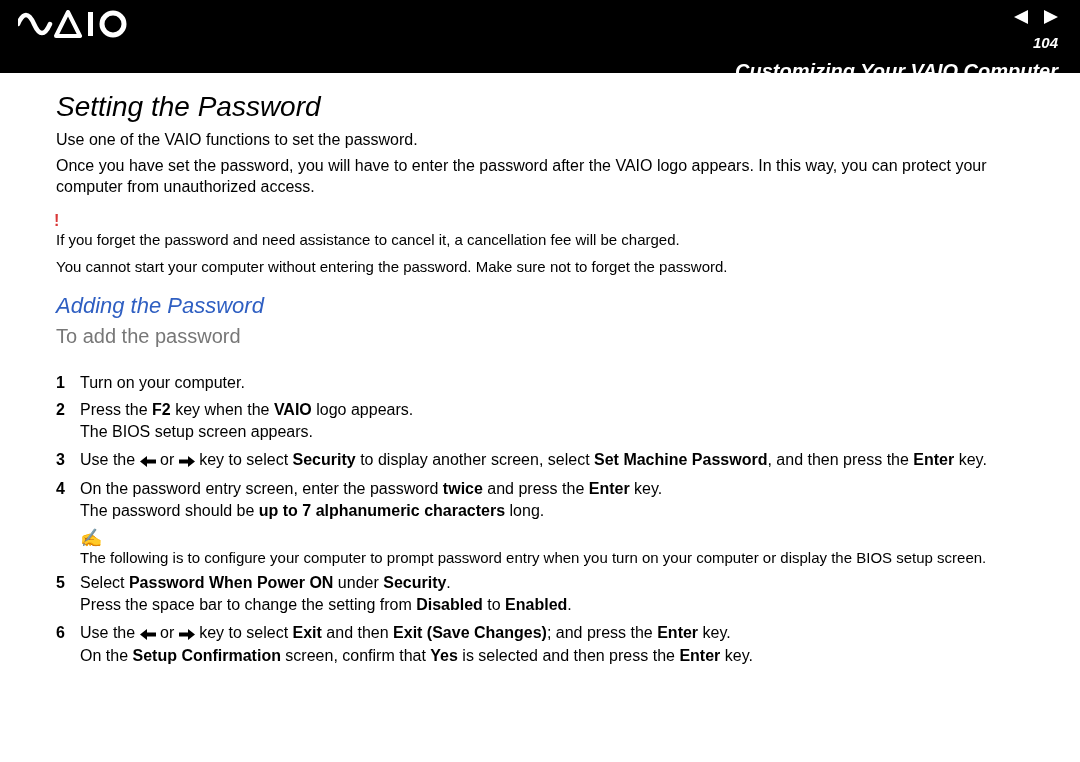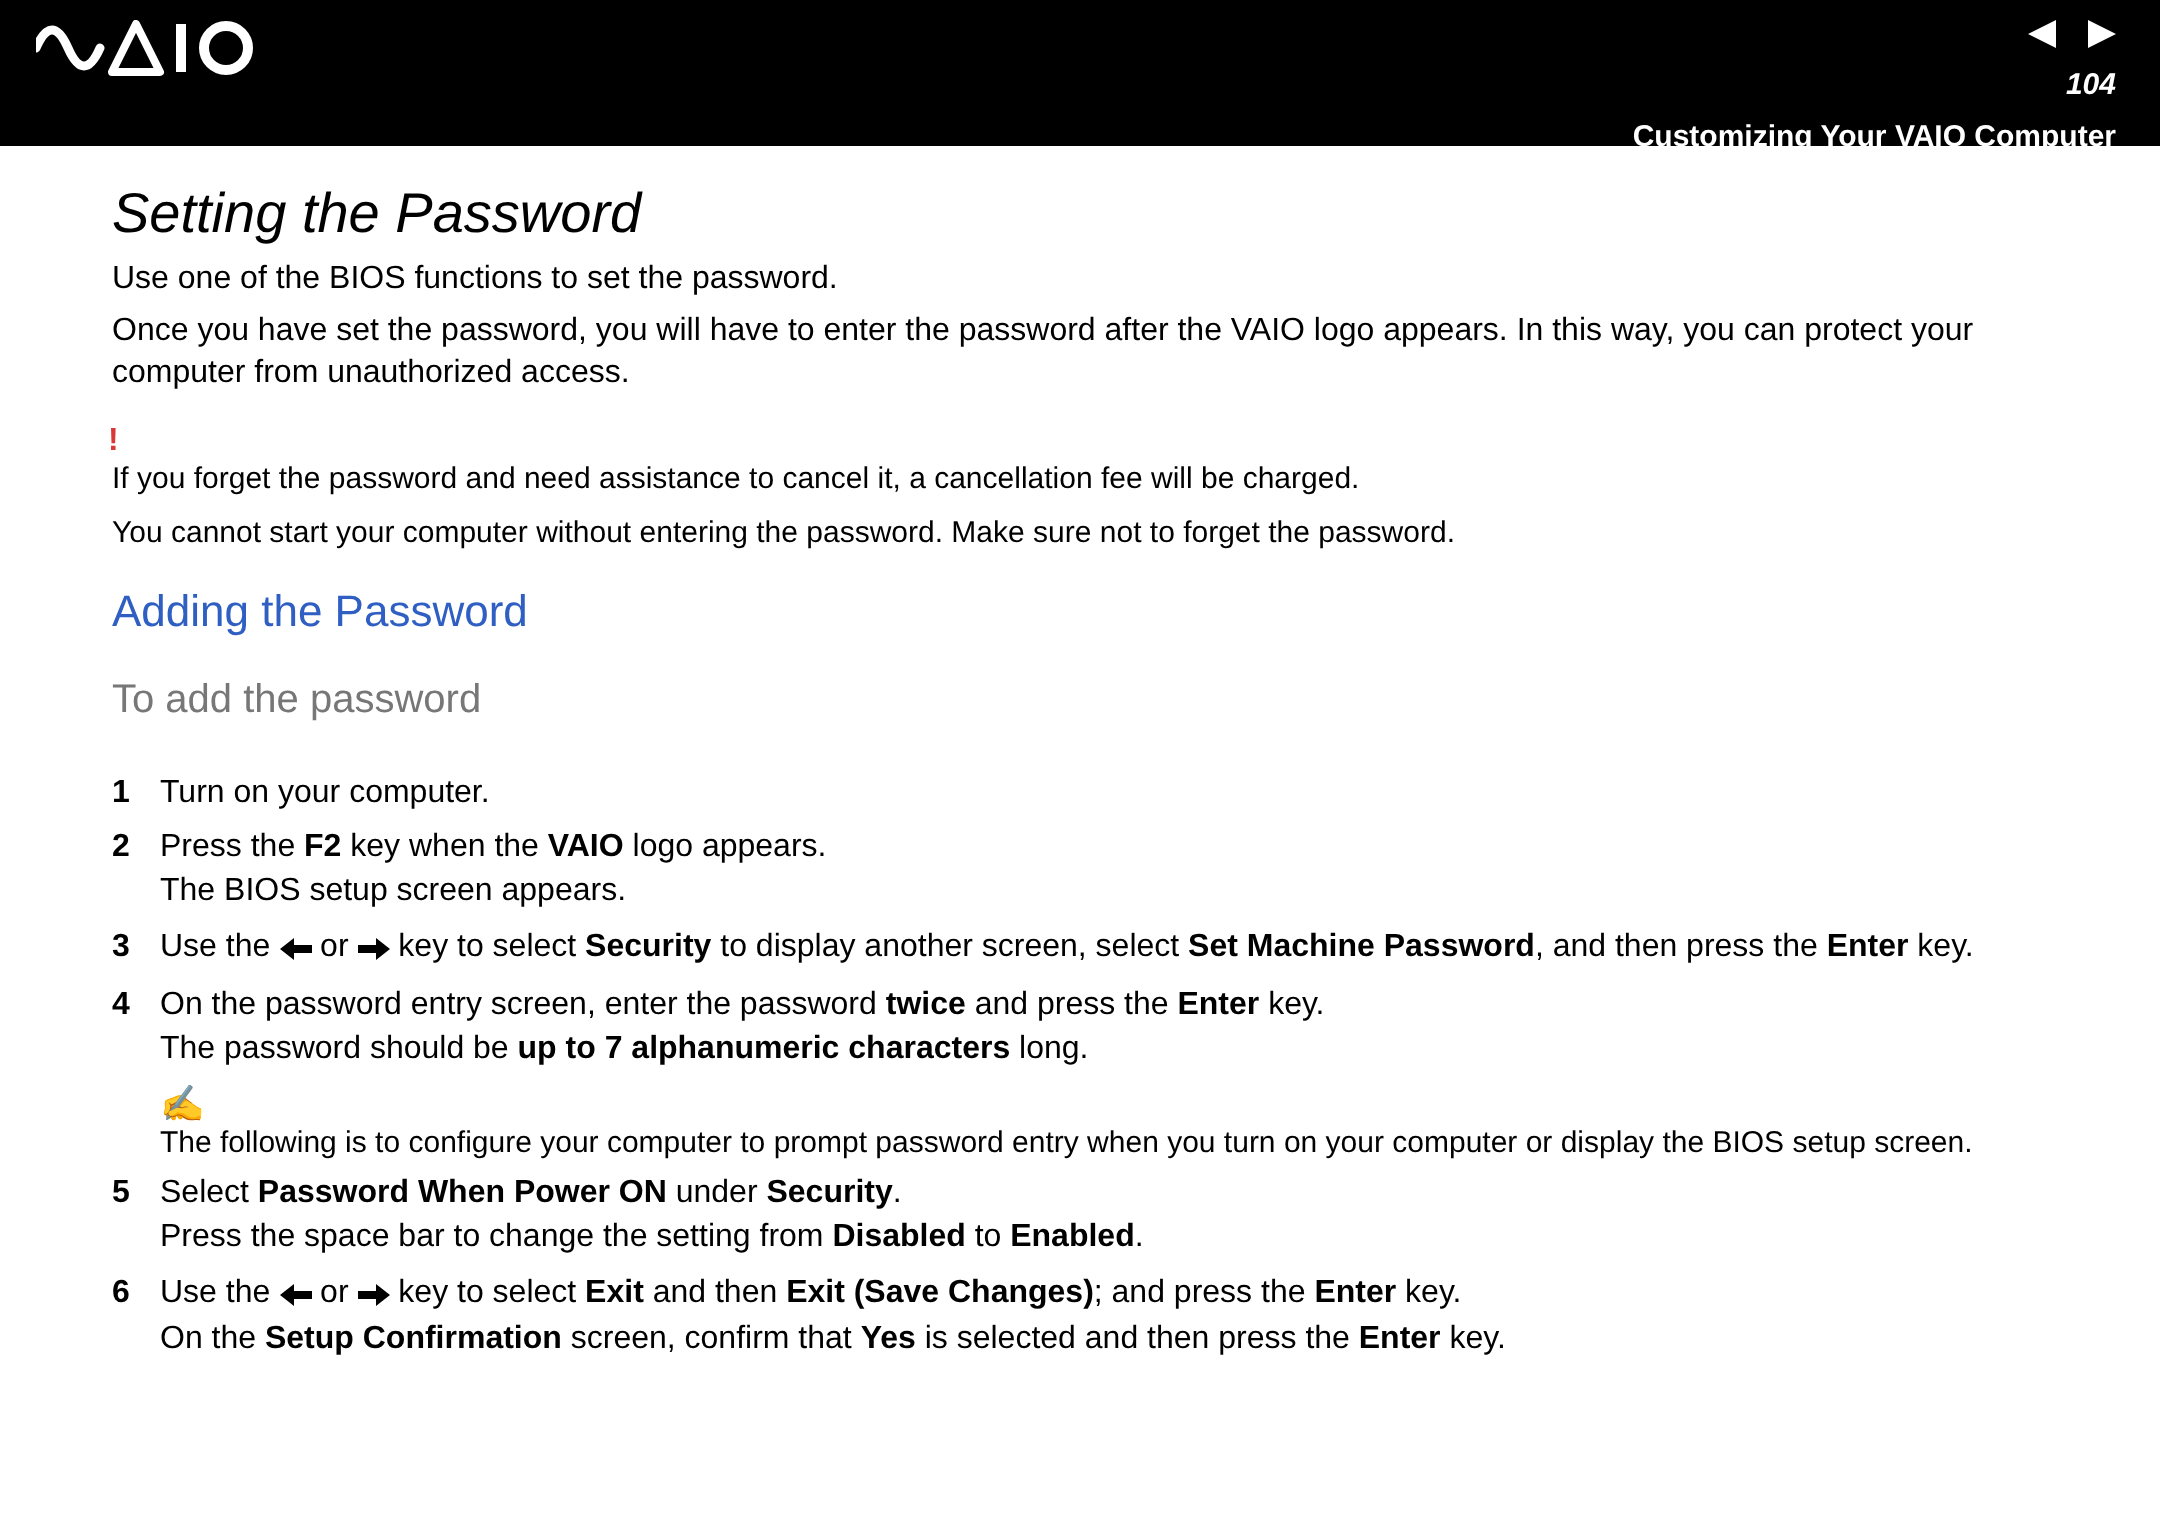--- a/index.html
+++ b/index.html
@@ -39,21 +39,22 @@
     right: 22px;
     top: 34px;
     font-size: 15px;
     font-style: italic;
     font-weight: bold;
   }
   .section-title {
     position: absolute;
     right: 22px;
     top: 60px;
-    font-size: 15px;
+    font-size: 20px;
+    font-style: italic;
     font-weight: bold;
   }
   .content {
     padding: 18px 34px 0 56px;
   }
   h1.main-heading {
     font-size: 28px;
     font-style: italic;
     font-weight: normal;
     margin-bottom: 6px;
@@ -77,23 +78,24 @@
   .warning-text {
     font-family: "Arial Narrow", Arial, sans-serif;
     font-stretch: condensed;
     font-size: 15px;
     line-height: 1.3;
     margin-bottom: 8px;
   }
   h2.sub-heading {
     color: #2f5fc2;
     font-size: 22px;
+    font-style: italic;
     font-weight: normal;
     margin-top: 16px;
-    margin-bottom: 20px;
+    margin-bottom: 6px;
   }
   h3.step-heading {
     color: #777777;
     font-size: 20px;
     font-weight: normal;
     margin-bottom: 24px;
   }
   .steps { margin-left: 0; }
   .step-row {
     display: flex;
@@ -150,21 +152,21 @@
           <polygon points="18,7 4,0 4,14" fill="#fff"></polygon>
         </svg>
     </span>
   </div>
   <div class="page-number">104</div>
   <div class="section-title">Customizing Your VAIO Computer</div>
 </div>
 
 <div class="content">
   <h1 class="main-heading">Setting the Password</h1>
-  <p class="body">Use one of the BIOS functions to set the password.</p>
+  <p class="body">Use one of the VAIO functions to set the password.</p>
   <p class="body mb">Once you have set the password, you will have to enter the password after the VAIO logo appears. In this way, you can protect your computer from unauthorized access.</p>
 
   <div class="warning-block">
     <div class="warning-mark">!</div>
     <p class="warning-text">If you forget the password and need assistance to cancel it, a cancellation fee will be charged.</p>
     <p class="warning-text">You cannot start your computer without entering the password. Make sure not to forget the password.</p>
   </div>
 
   <h2 class="sub-heading">Adding the Password</h2>
   <h3 class="step-heading">To add the password</h3>

